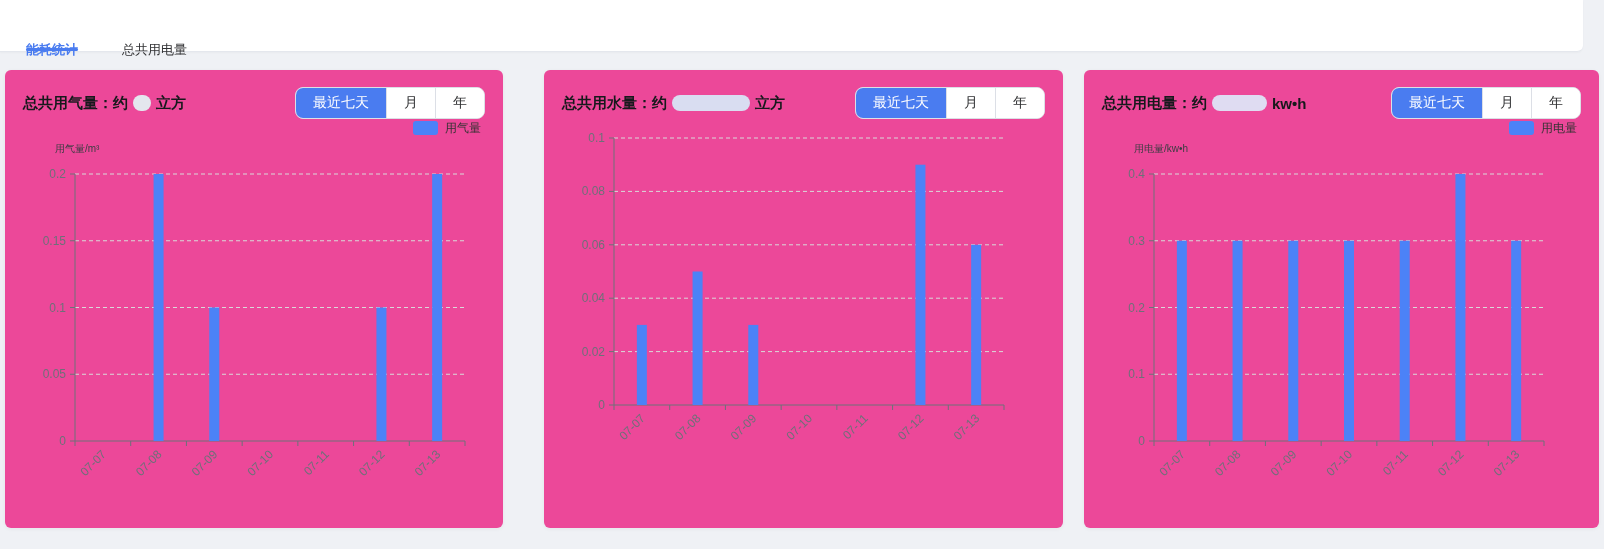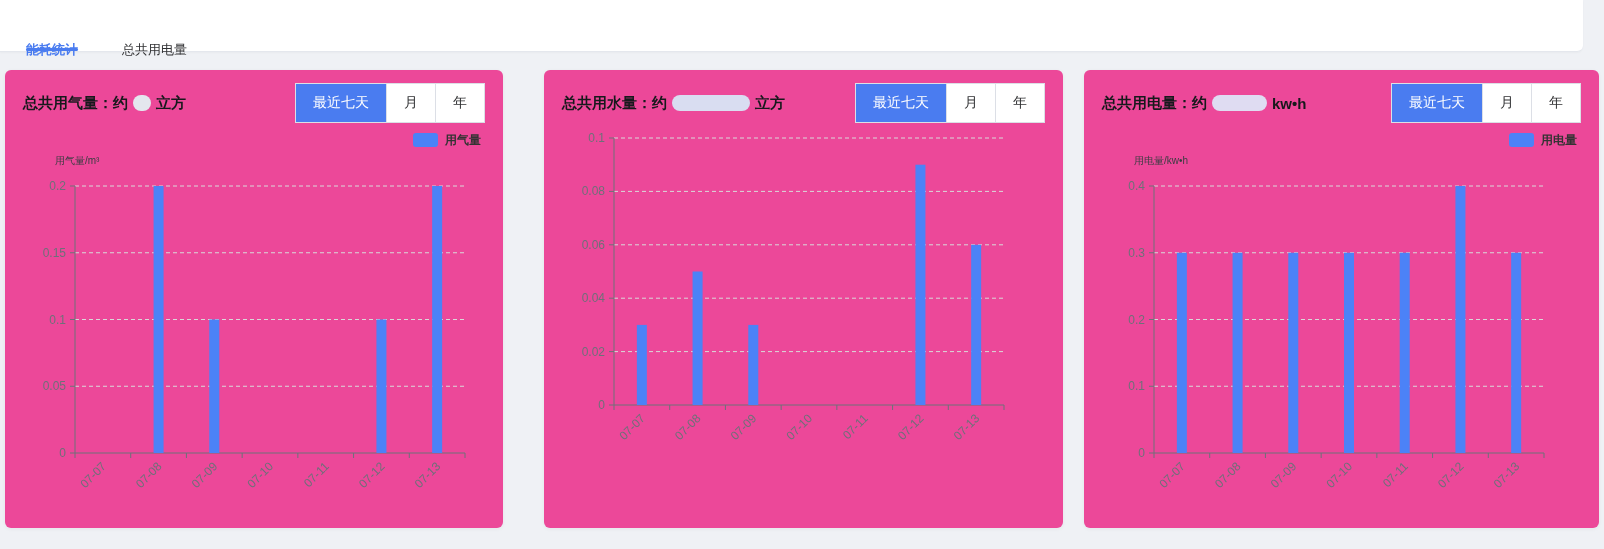--- a/index.html
+++ b/index.html
@@ -33,31 +33,31 @@
   .card-gas   { width:498px; margin-right:41px; }
   .card-water { width:519px; margin-right:21px; }
   .card-elec  { width:515px; }
   .card-header { display:flex; justify-content:space-between; align-items:center; height:34px; }
   .panel-title { font-size:15px; font-weight:bold; color:#17191c; display:flex; align-items:center; white-space:nowrap; }
   .blur { display:inline-block; height:16px; border-radius:8px; margin:0 5px; }
   .blur-gas   { width:18px; background:#e4e7ee; }
   .blur-water { width:78px; background:#d9ddf1; }
   .blur-elec  { width:55px; background:#dfdcf2; }
   
-  .btn-group { display:flex; border:1px solid #dcdfe6; border-radius:0; overflow:hidden; height:40px; background:#fff; }
+  .btn-group { display:flex; border:1px solid #dcdfe6; border-radius:8px; overflow:hidden; height:32px; background:#fff; }
   .rbtn {
     display:flex; align-items:center; justify-content:center;
     padding:0 17px; font-size:14px; color:#303133; background:#fff;
     border:none; border-left:1px solid #dcdfe6; cursor:pointer; height:100%;
     font-family:inherit;
   }
   .rbtn:first-child { border-left:none; }
   .rbtn.active { background:var(--accent); color:#fff; }
   
-  .legend-row { display:flex; justify-content:flex-end; align-items:center; gap:7px; margin-top:12px; height:16px; padding-right:4px;font-weight:bold; }
+  .legend-row { display:flex; justify-content:flex-end; align-items:center; gap:7px; height:16px; padding-right:4px; }
   .legend-swatch { width:25px; height:14px; border-radius:3px; background:var(--bar); }
   .legend-label { font-size:12px; color:#333; }
   
   .axis-name { margin-left:32px; margin-top:6px; font-size:10px; color:#3a3d42; }
   .chart-holder { margin-top:2px; }
   .chart-holder svg { display:block; }
 </style>
 </head>
 <body>
 

